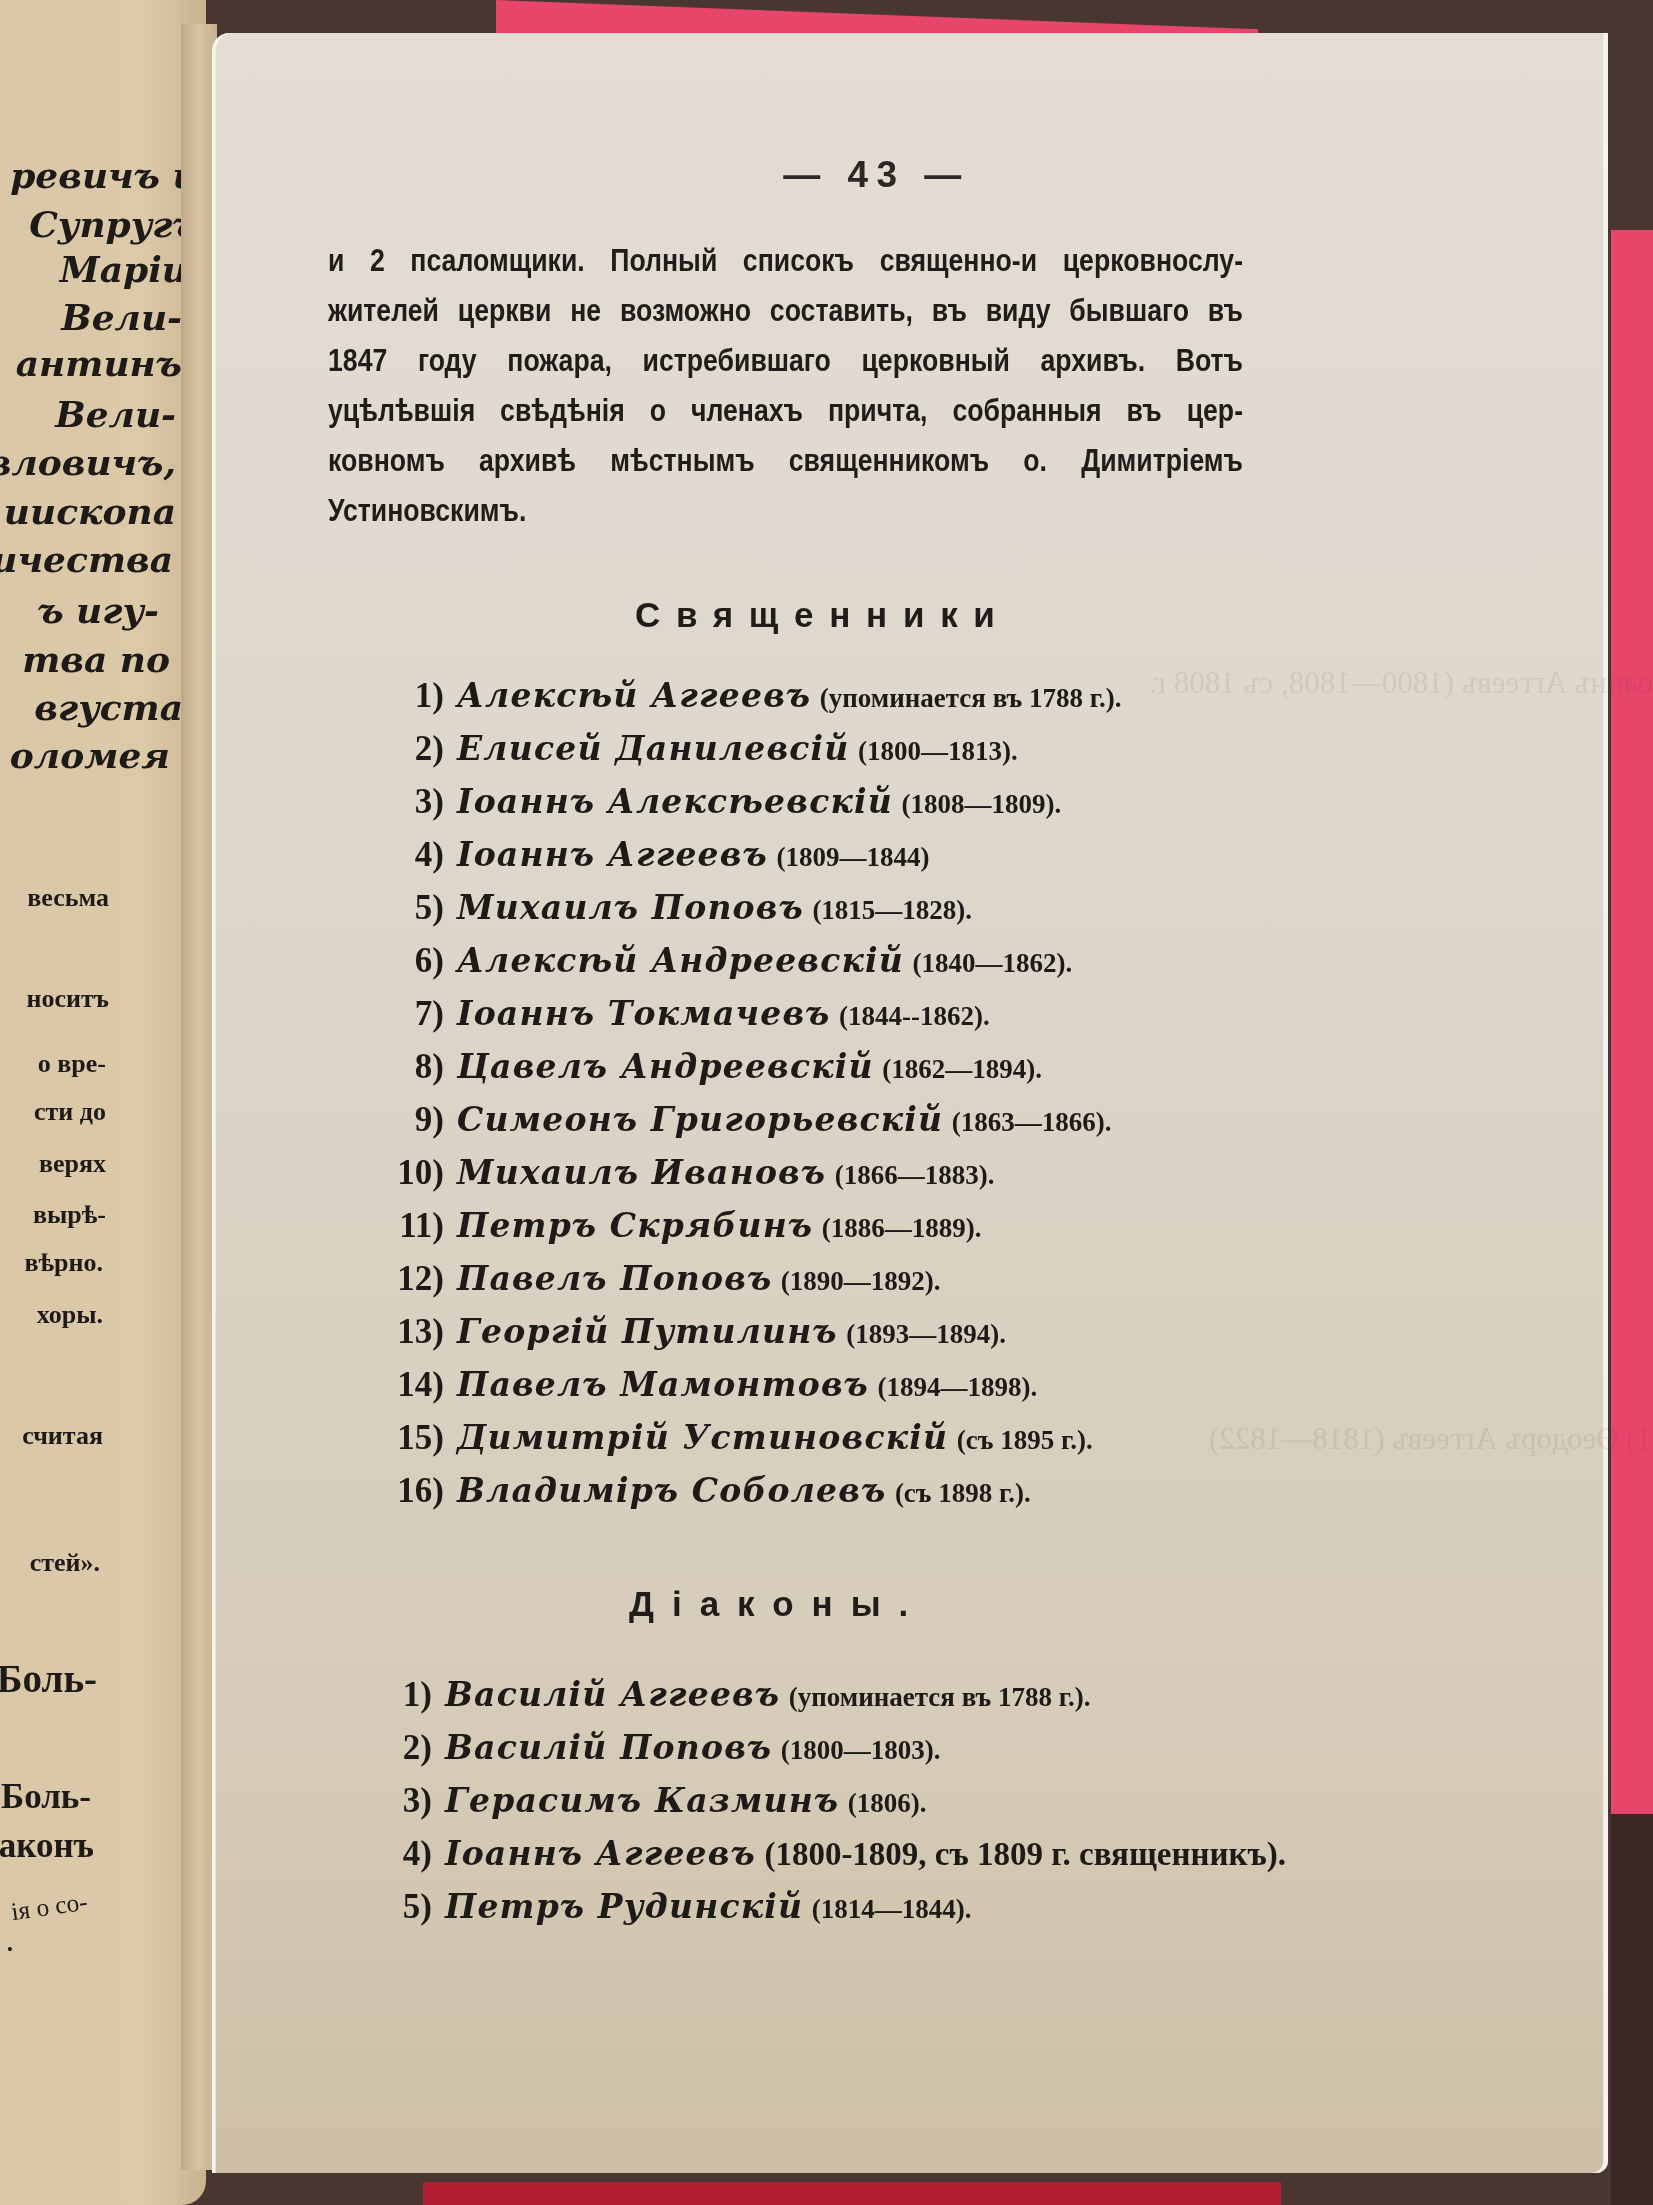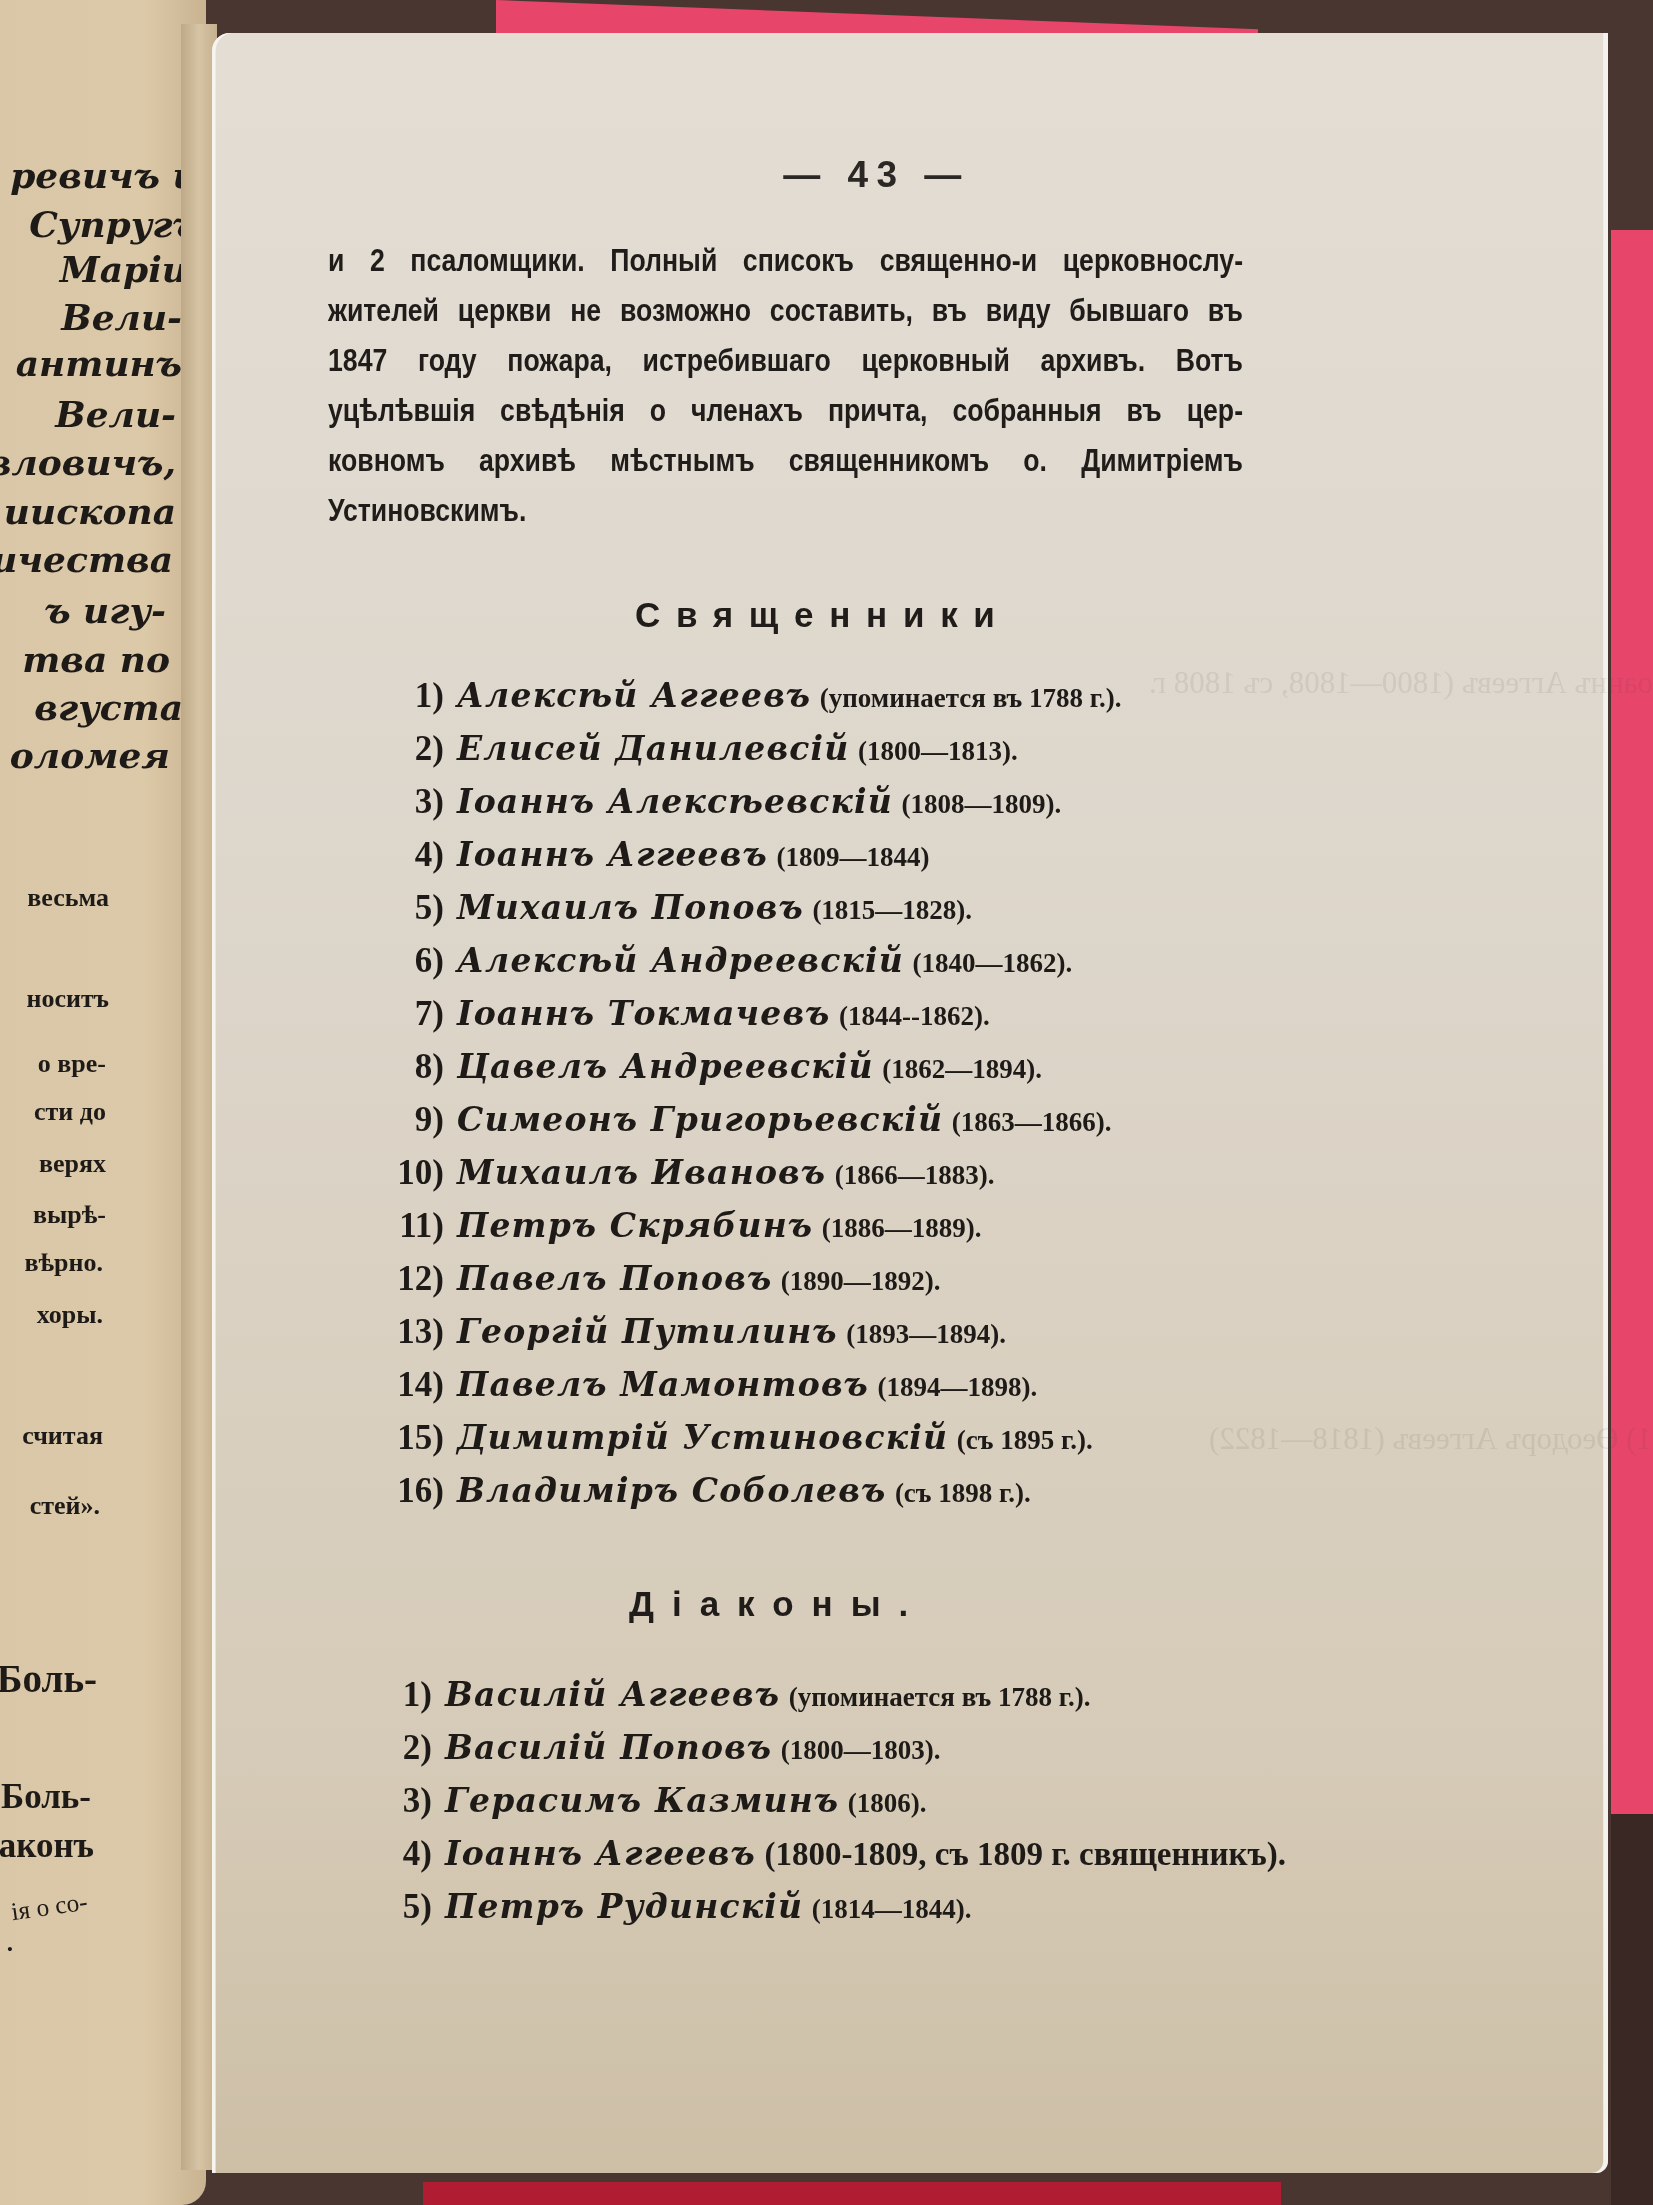--- a/index.html
+++ b/index.html
@@ -102,35 +102,35 @@
 <div class="left-page">
   <div class="left-text script" style="top:154px">ревичъ и</div>
   <div class="left-text script" style="top:203px">Супругъ</div>
   <div class="left-text script" style="top:248px;right:18px">Маріи</div>
   <div class="left-text script" style="top:296px;right:24px">Вели-</div>
   <div class="left-text script" style="top:342px;right:24px">антинъ</div>
   <div class="left-text script" style="top:393px;right:30px">Вели-</div>
   <div class="left-text script" style="top:441px;right:30px">вловичъ,</div>
   <div class="left-text script" style="top:490px;right:30px">иископа</div>
   <div class="left-text script" style="top:538px;right:33px">ичества</div>
-  <div class="left-text script" style="top:589px;right:40px">ъ игу-</div>
+  <div class="left-text script" style="top:589px;right:47px">ъ игу-</div>
   <div class="left-text script" style="top:638px;right:36px">тва по</div>
   <div class="left-text script" style="top:686px;right:23px">вгуста</div>
   <div class="left-text script" style="top:734px;right:36px">оломея</div>
 
   <div class="left-text plain" style="top:883px;right:97px">весьма</div>
   <div class="left-text plain" style="top:984px;right:97px">носитъ</div>
   <div class="left-text plain" style="top:1049px;right:100px">о вре-</div>
   <div class="left-text plain" style="top:1097px;right:100px">сти до</div>
   <div class="left-text plain" style="top:1149px;right:100px">верях</div>
   <div class="left-text plain" style="top:1200px;right:100px">вырѣ-</div>
   <div class="left-text plain" style="top:1248px;right:103px">вѣрно.</div>
   <div class="left-text plain" style="top:1300px;right:103px">хоры.</div>
   <div class="left-text plain" style="top:1421px;right:103px">считая</div>
-  <div class="left-text plain" style="top:1491px;right:106px">стей».</div>
+  <div class="left-text plain" style="top:1548px;right:106px">стей».</div>
   <div class="left-text plain" style="top:1656px;right:109px;font-size:39px">Боль-</div>
   <div class="left-text plain" style="top:1777px;right:115px;font-size:35px">Боль-</div>
   <div class="left-text plain" style="top:1826px;right:112px;font-size:35px">іаконъ</div>
   <div class="left-text plain" style="top:1892px;right:118px;font-size:25.4px;font-weight:normal;transform:rotate(-8deg)">ія о со-</div>
   <div class="left-text plain" style="top:1928px;right:193px;font-size:25.4px">.</div>
 </div>
 <div class="left-gutter"></div>
 
 <div class="right-page"></div>
 

